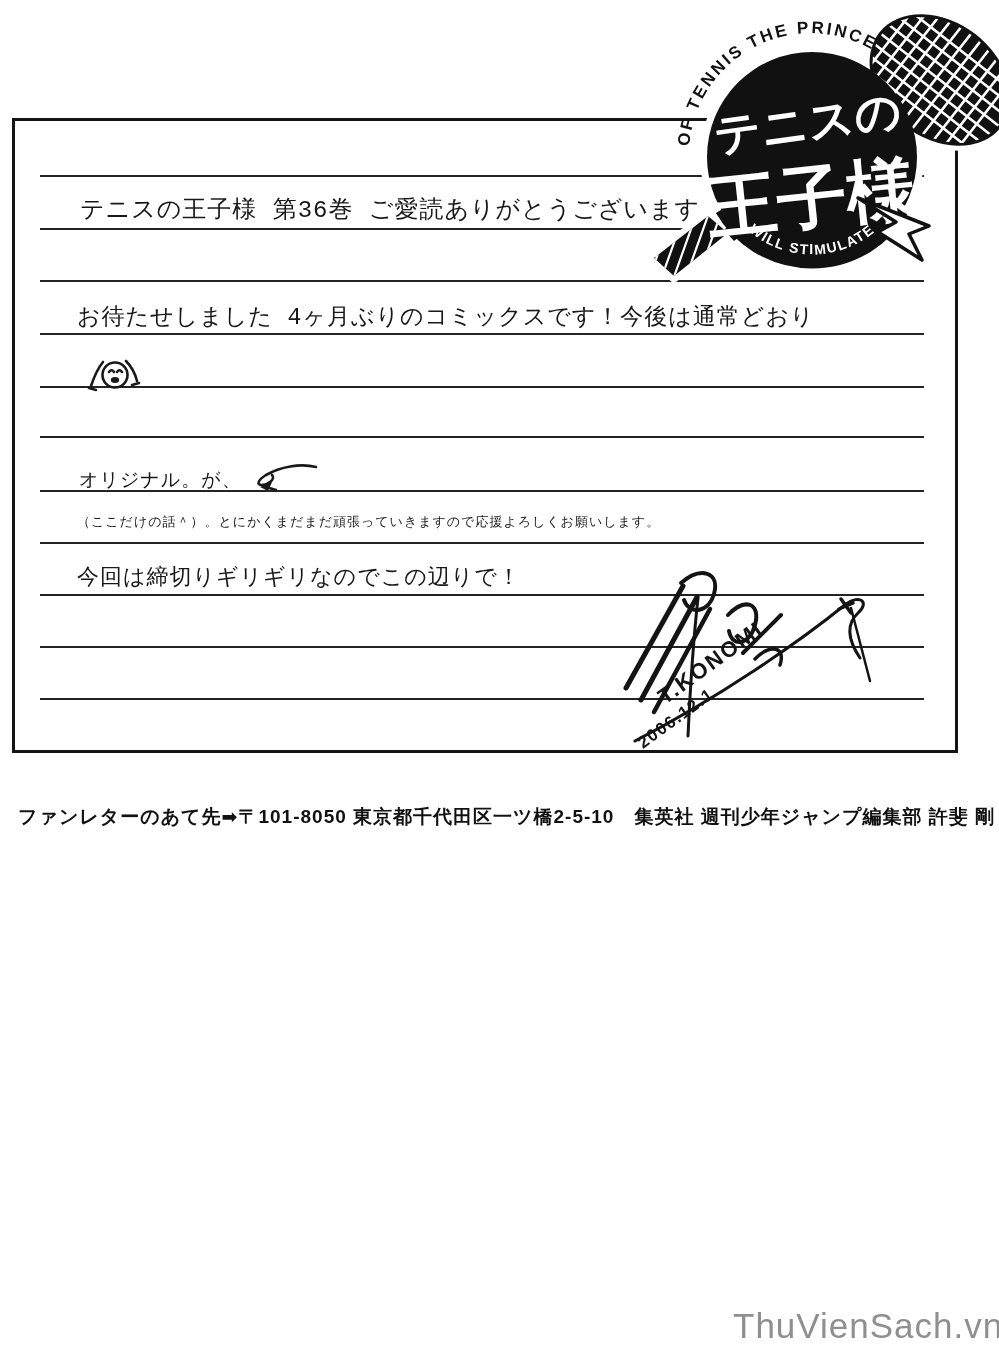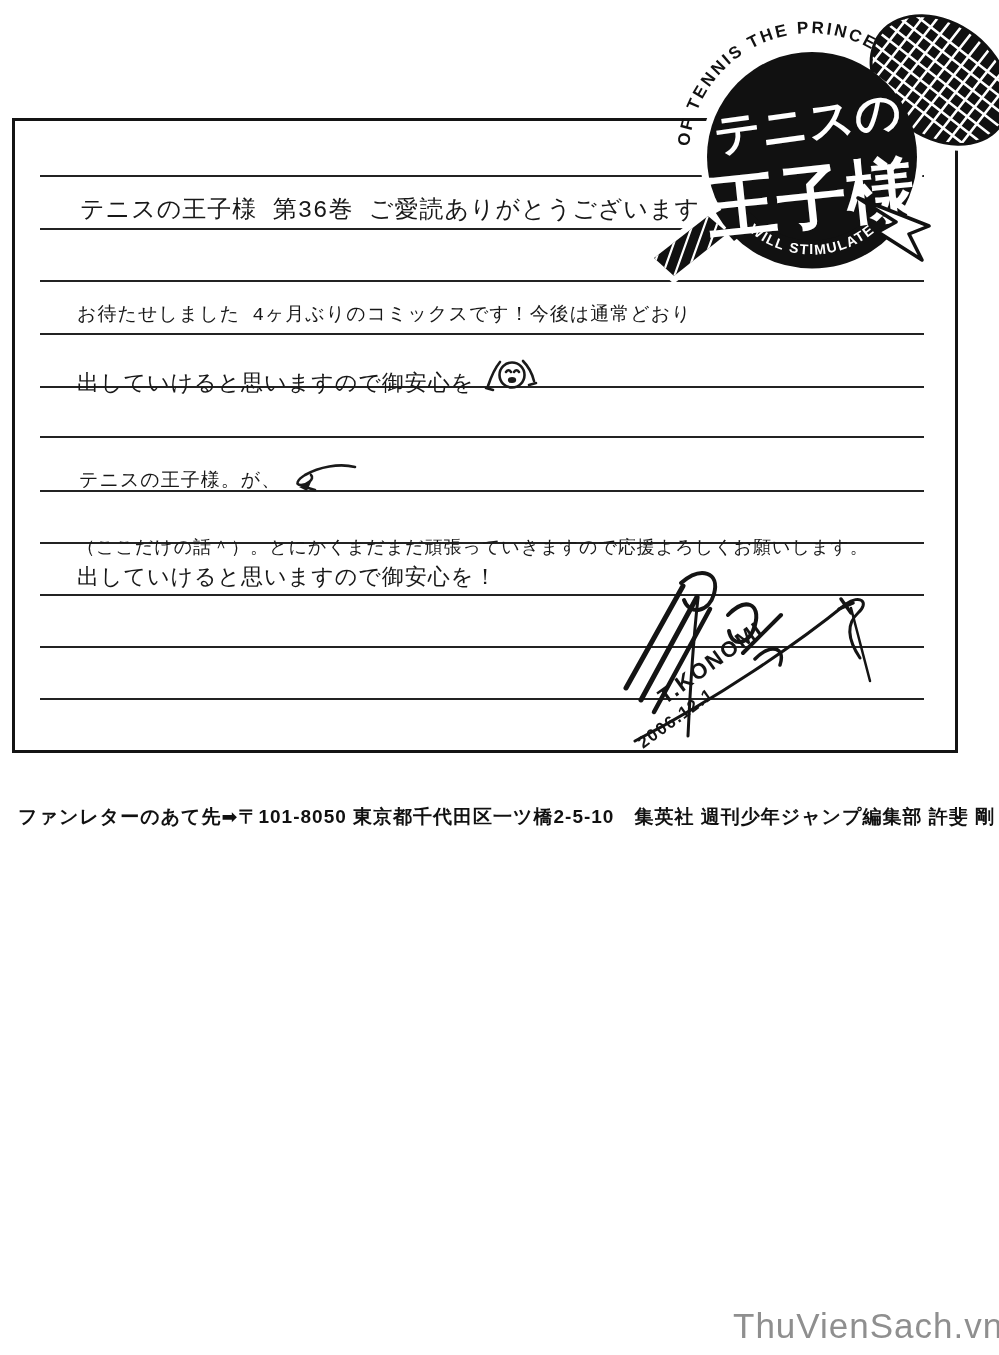--- a/index.html
+++ b/index.html
@@ -47,58 +47,57 @@
     <div class="ruled-line" style="top:369px"></div>
     <div class="ruled-line" style="top:421px"></div>
     <div class="ruled-line" style="top:473px"></div>
     <div class="ruled-line" style="top:525px"></div>
     <div class="ruled-line" style="top:577px"></div>
 
     <div class="hrow" style="top:72px;left:65px;font-size:24px">
       <span>テニスの王子様 第36巻 ご愛読ありがとうございます。</span>
     </div>
 
-    <div class="hrow" style="top:180px;left:62px;font-size:19px">
+    <div class="hrow" style="top:180px;left:62px;font-size:23px">
       <span>お待たせしました 4ヶ月ぶりのコミックスです！今後は通常どおり</span>
     </div>
 
     <div class="hrow" style="top:231px;left:62px;font-size:22px">
-      <span>出していけると思いますので御安心を</span>
       <svg class="doodle" width="56" height="46" viewBox="0 0 56 46" style="margin:0 0 0 9px">
         <g fill="none" stroke="#1a1a1a" stroke-width="2.6" stroke-linecap="round">
           <path d="M5,34 C8,25 12,16 17,10"></path>
           <path d="M3,36 l7,2"></path>
           <circle cx="29" cy="23" r="12.5"></circle>
           <path d="M23,20 q2.5,-3.5 5,0"></path>
           <path d="M31,20 q2.5,-3.5 5,0"></path>
           <path d="M40,9 C45,14 49,21 51,29"></path>
           <path d="M53,31 l-7,2"></path>
         </g>
         <ellipse cx="29" cy="28" rx="4.2" ry="3" fill="#1a1a1a"></ellipse>
       </svg>
     </div>
 
 
     <div class="hrow" style="top:340px;left:64px;font-size:19px">
-      <span>テニスの王子様。が、</span>
+      <span>オリジナル。が、</span>
       <svg class="doodle" width="72" height="32" viewBox="0 0 72 32" style="margin:0 6px 0 8px">
         <g fill="none" stroke="#1a1a1a" stroke-width="2.6" stroke-linecap="round">
           <path d="M66,6 C50,2 30,6 16,14 C8,19 6,24 12,24 C18,24 26,18 22,14"></path>
           <path d="M16,26 l10,3"></path>
         </g>
         <path d="M10,26 l12,-5 l-4,9 z" fill="#1a1a1a"></path>
       </svg>
     </div>
 
-    <div class="hrow" style="top:414px;left:62px;font-size:18px">
+    <div class="hrow" style="top:392px;left:62px;font-size:13px">
       <span>（ここだけの話＾）。とにかくまだまだ頑張っていきますので応援よろしくお願いします。</span>
     </div>
 
     <div class="hrow" style="top:441px;left:62px;font-size:22px">
-      <span>出していけると思いますので御安心を！</span>
+      <span>今回は締切りギリギリなのでこの辺りで！</span>
     </div>
 
 
     <svg class="sig-svg" width="300" height="205" viewBox="0 0 300 205">
       <g fill="none" stroke="#141414" stroke-linecap="round">
         <path d="M33,135 L90,33" stroke-width="5"></path>
         <path d="M48,147 L104,44" stroke-width="5"></path>
         <path d="M61,159 L117,56" stroke-width="4.5"></path>
         <path d="M88,30 C108,13 127,19 121,41 C116,59 97,63 91,47" stroke-width="4"></path>
         <path d="M105,45 C100,90 97,140 95,183" stroke-width="3"></path>

